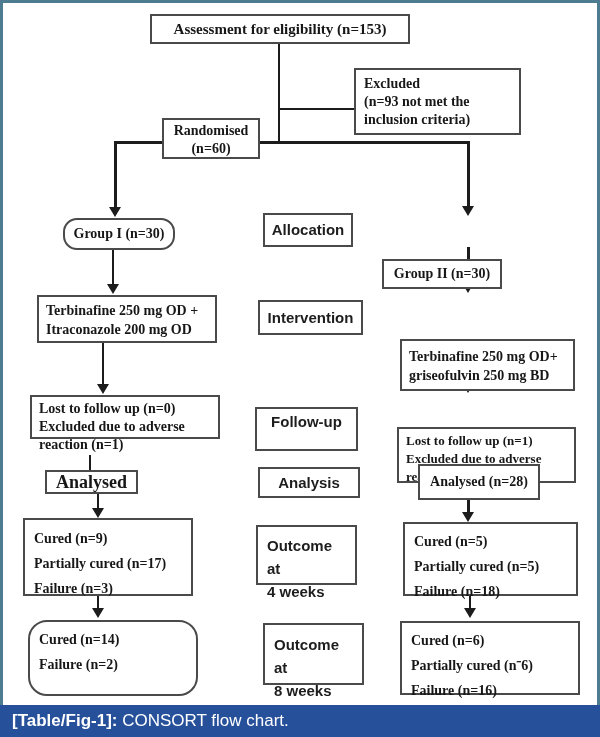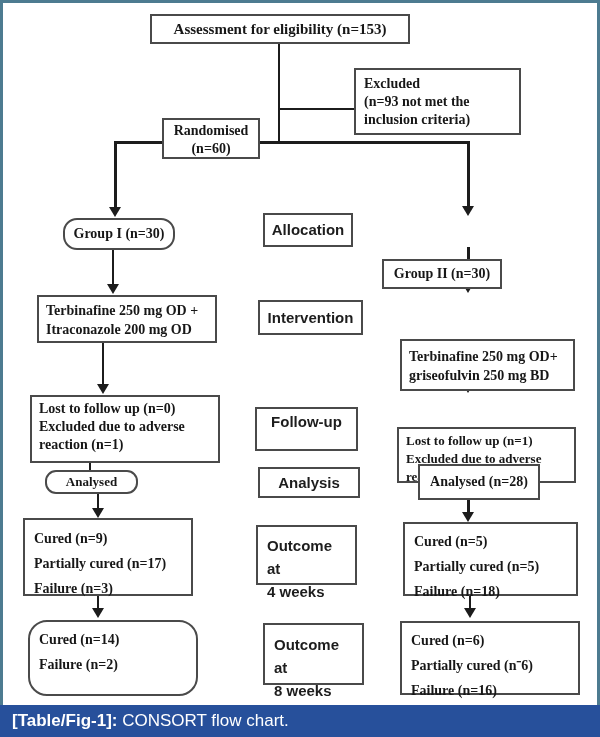--- a/index.html
+++ b/index.html
@@ -76,38 +76,38 @@
   <div class="box serifbox" style="left:400px;top:294px;width:175px;height:52px;font-size:14px;line-height:19px;padding:6px 7px;margin-top:45px;">
     <div>Terbinafine 250 mg OD+</div>
     <div>griseofulvin 250 mg BD</div>
   </div>
 
   <div class="vline" style="left:102px;top:343px;width:2px;height:42px;"></div>
   <div class="arrow-down" style="left:97px;top:384px;"></div>
   <div class="vline" style="left:467px;top:346px;width:3px;height:38px;"></div>
   <div class="arrow-down" style="left:462px;top:383px;"></div>
 
-  <div class="box serifbox" style="left:30px;top:395px;width:190px;height:68px;font-size:14px;line-height:18px;padding:3px 7px;">
+  <div class="box serifbox" style="left:30px;top:395px;width:190px;height:44px;font-size:14px;line-height:18px;padding:3px 7px;">
     <div>Lost to follow up (n=0)</div>
     <div>Excluded due to adverse</div>
     <div>reaction (n=1)</div>
   </div>
   <div class="box stagebox ctr" style="left:255px;top:407px;width:103px;height:44px;font-size:15px;line-height:26px;">
     <span>Follow-up</span>
   </div>
   <div class="box serifbox" style="left:397px;top:395px;width:179px;height:56px;font-size:13px;line-height:18px;padding:3px 7px;margin-top:32px;">
     <div>Lost to follow up (n=1)</div>
     <div>Excluded due to adverse</div>
     <div>reaction (n=1)</div>
   </div>
 
   <div class="vline" style="left:89px;top:455px;width:2px;height:15px;"></div>
   <div class="vline" style="left:467px;top:450px;width:3px;height:14px;"></div>
 
-  <div class="box serifbox ctr" style="left:45px;top:470px;width:93px;height:24px;font-size:13px;line-height:20px;border-radius:11px;">
+  <div class="box serifbox ctr" style="left:45px;top:470px;width:93px;height:24px;font-size:18px;line-height:20px;">
     <span>Analysed</span>
   </div>
   <div class="box stagebox ctr" style="left:258px;top:467px;width:102px;height:31px;font-size:15px;line-height:27px;">
     <span>Analysis</span>
   </div>
   <div class="box serifbox ctr" style="left:418px;top:464px;width:122px;height:36px;font-size:14px;line-height:32px;">
     <span>Analysed (n=28)</span>
   </div>
 
   <div class="vline" style="left:97px;top:493px;width:2px;height:16px;"></div>

